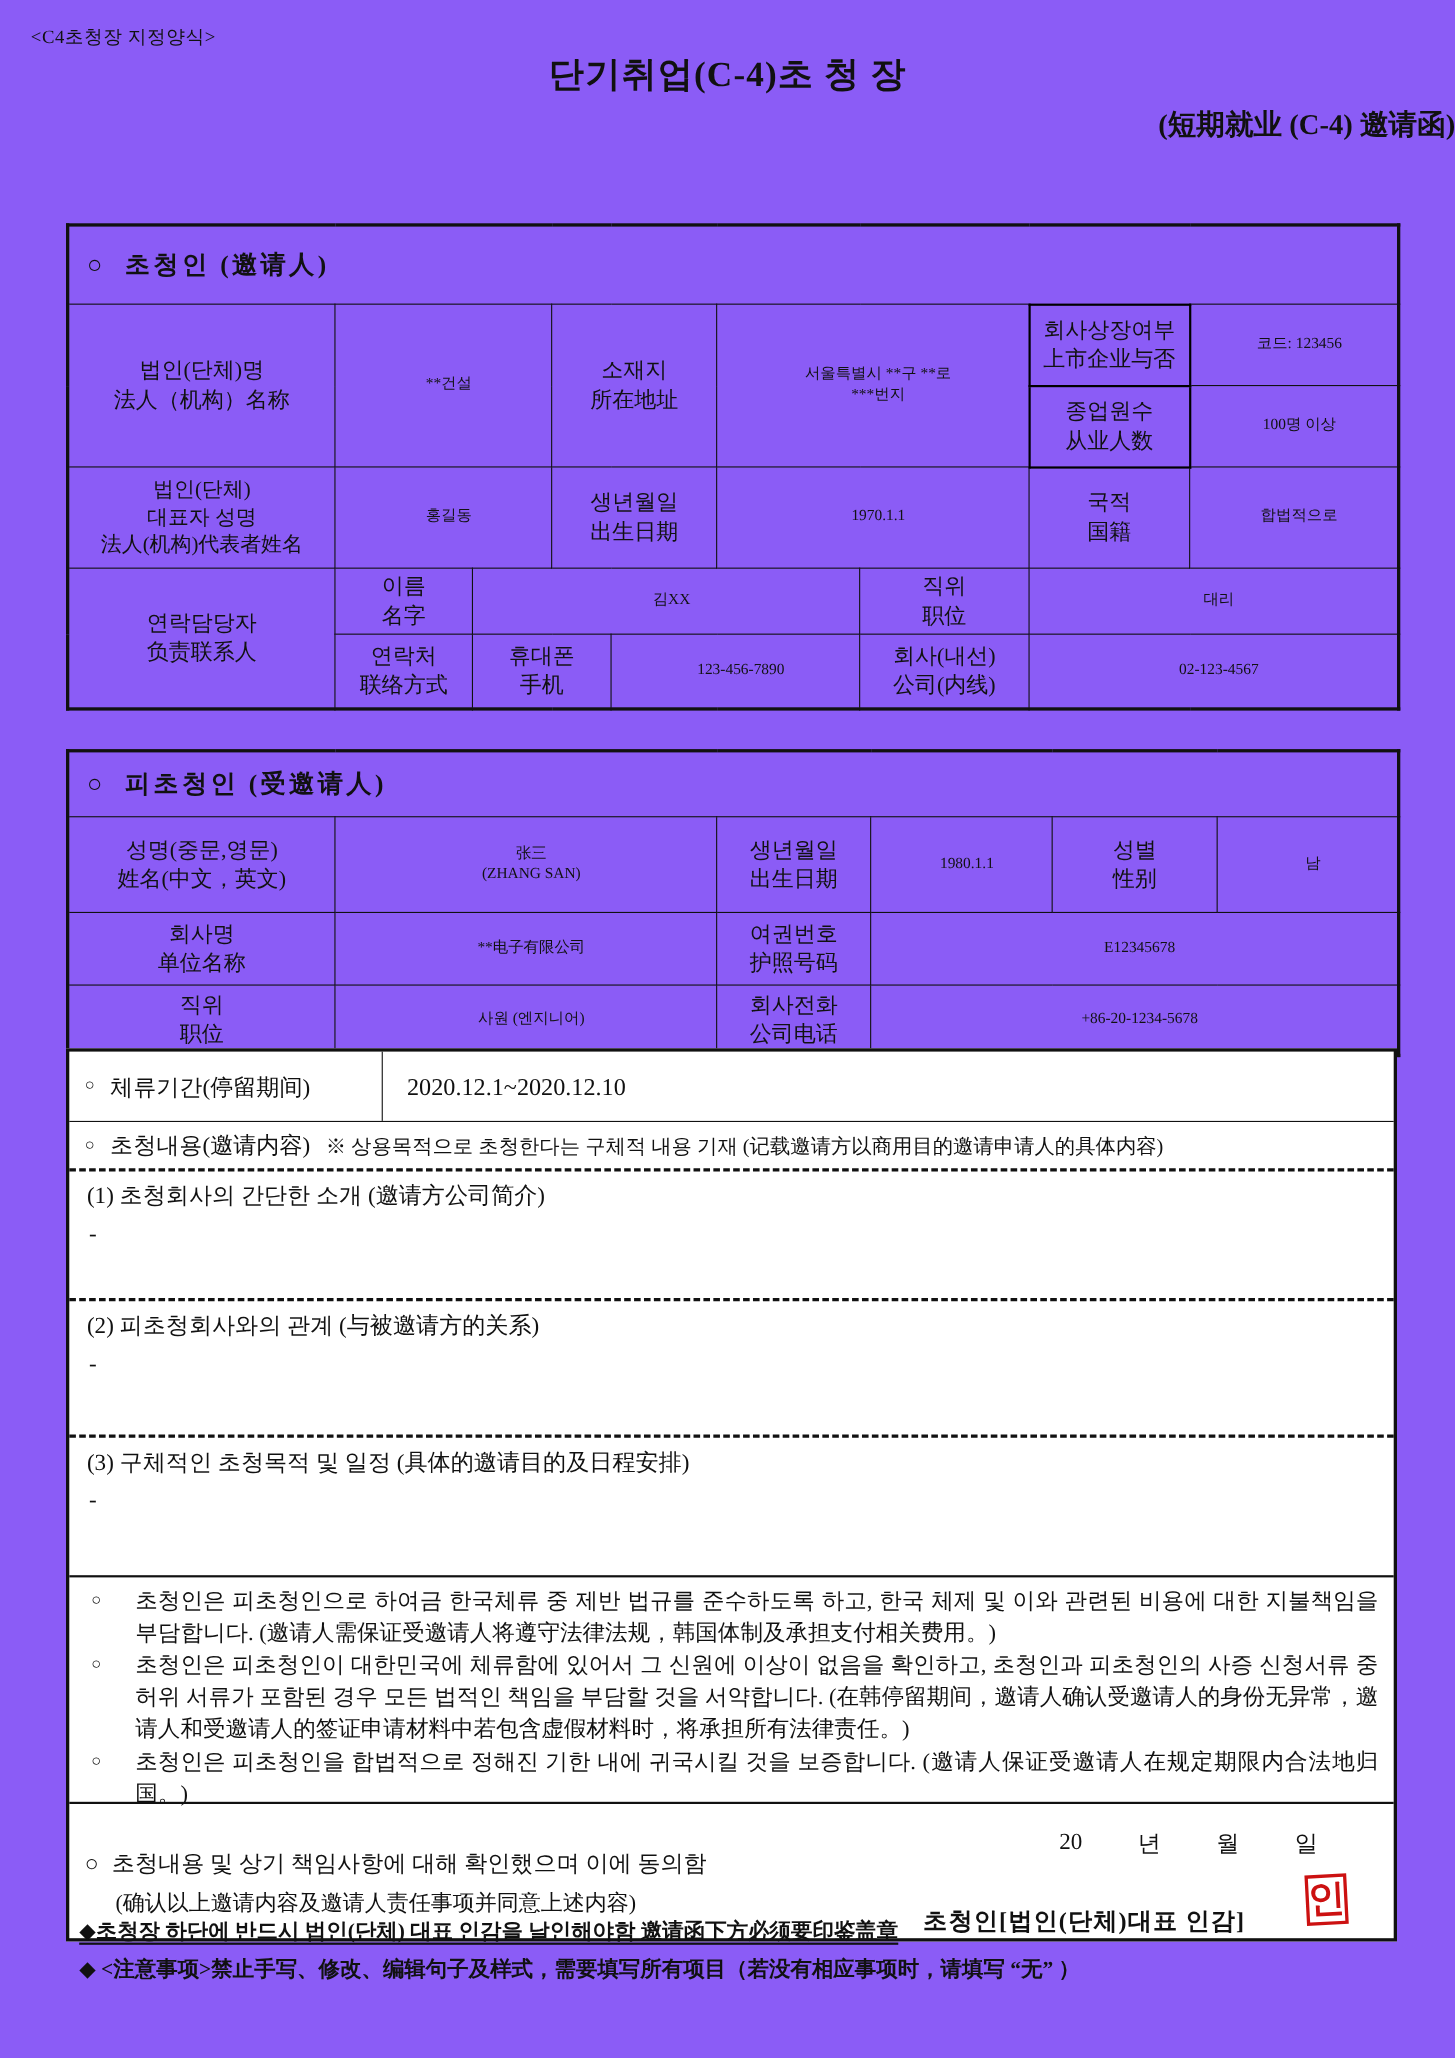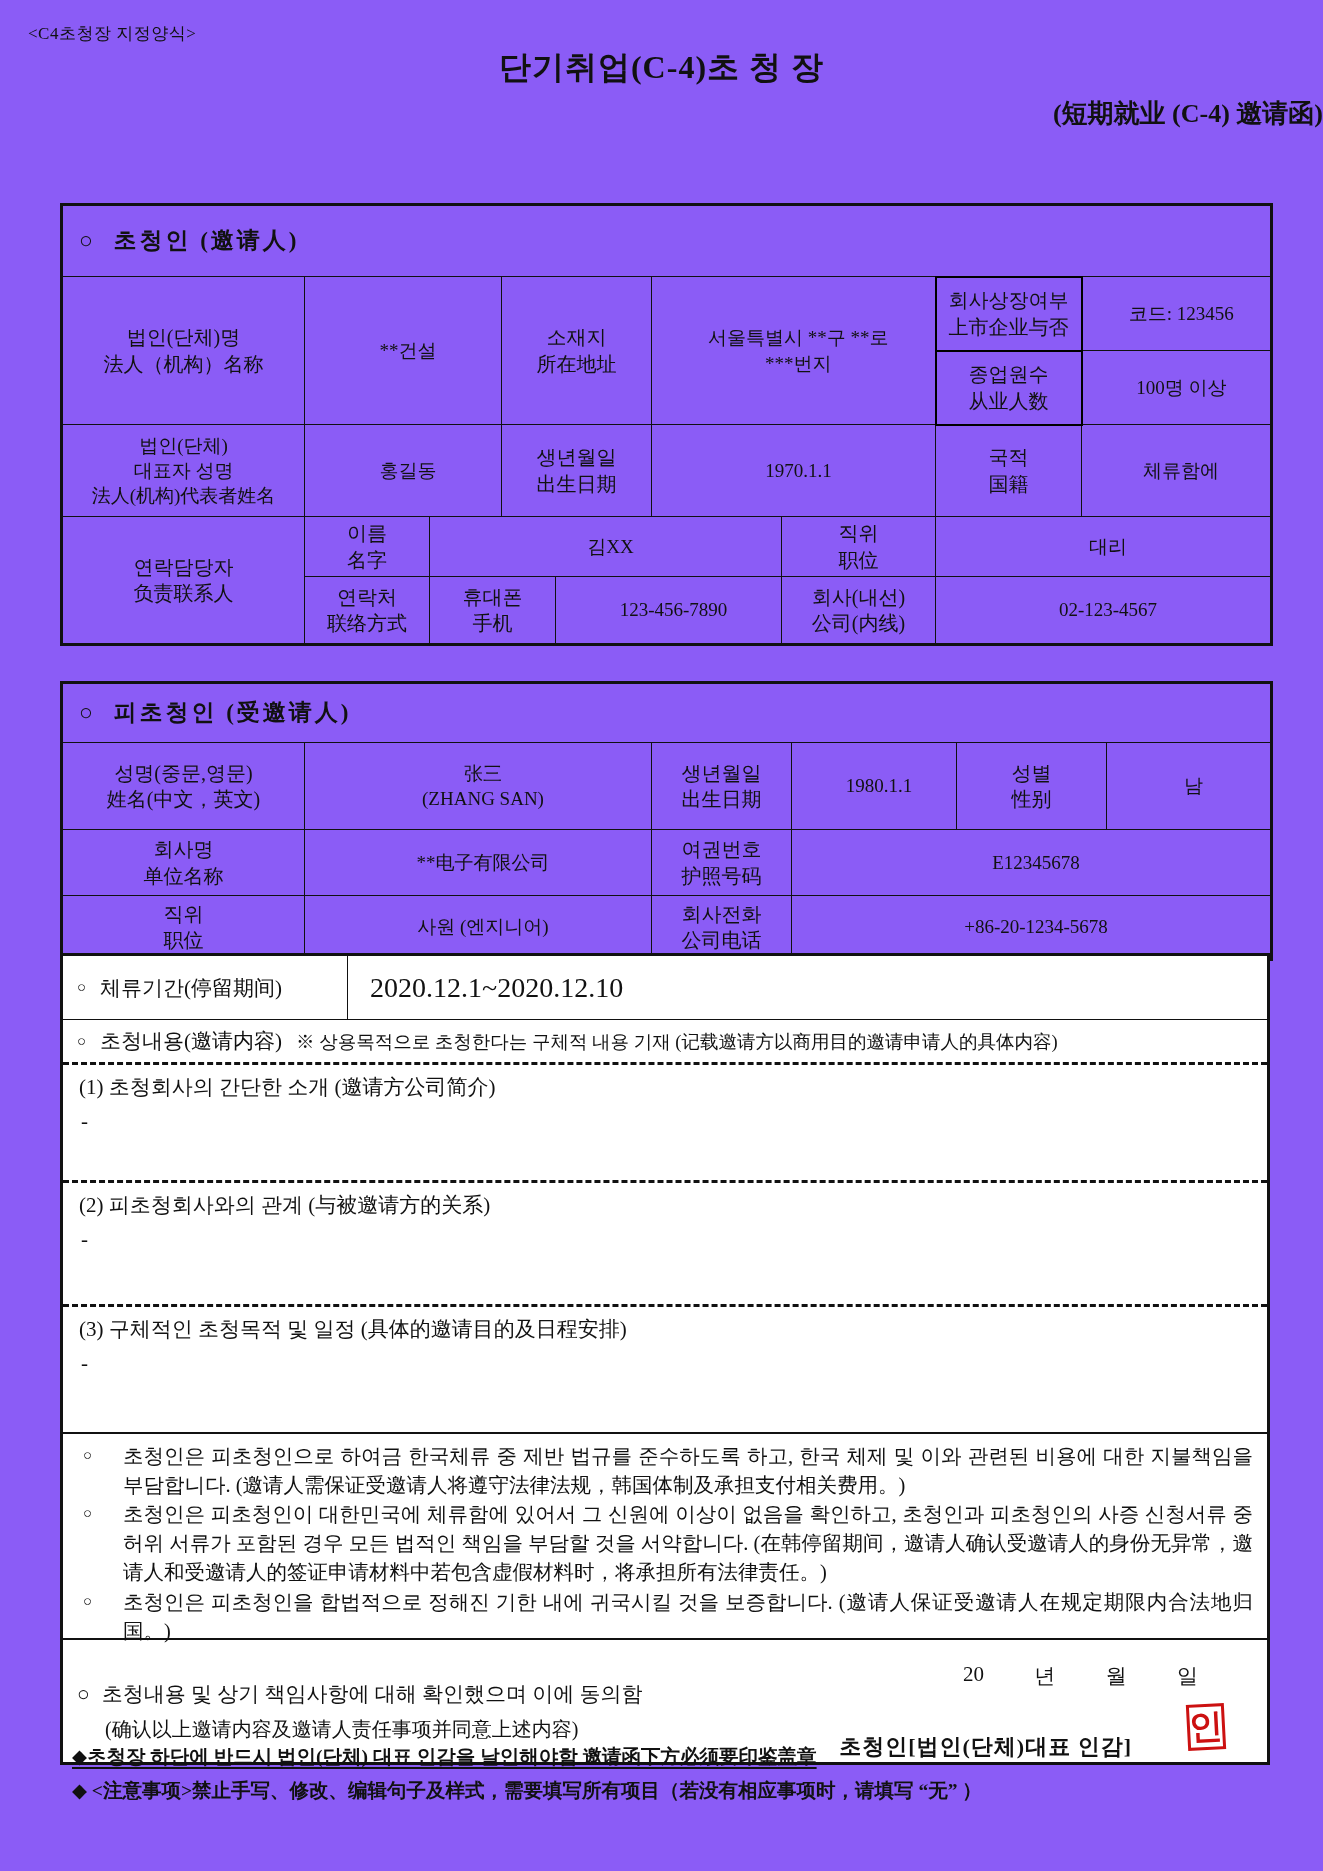--- a/index.html
+++ b/index.html
@@ -21,38 +21,38 @@
     text-align: center; vertical-align: middle;
     white-space: pre-line;
     font-size: 20px; line-height: 1.32; padding: 2px;
     overflow: hidden;
   }
   td.sec-head {
     text-align: left; font-size: 23px; font-weight: bold;
     letter-spacing: 3px; padding-left: 16px;
   }
   td.sm  { font-size: 19px; }
-  td.val { font-size: 19px; padding-left: 12px; }
+  td.val { font-size: 14px; padding-left: 12px; }
   td.bb  { border: 2.5px solid #000; }
 
   .t1 { position: absolute; left: 60px; top: 168px; width: 1210px; }
   .t2 { position: absolute; left: 60px; top: 646px; width: 1210px; }
 
   .note-emp {
     position: absolute; left: 70px; top: 611px;
     font-size: 20px; font-weight: bold;
     text-decoration: underline; text-decoration-thickness: 2px; text-underline-offset: 4px;
     letter-spacing: 0.5px;
   }
 
   
   .t3 { position: absolute; left: 60px; top: 953px; width: 1210px; height: 812px; border: 3px solid #111; display: flex; flex-direction: column; background: #fff; }
   .row-stay { height: 64px; display: flex; border-bottom: 1.5px solid #111; }
   .row-stay .lab { width: 285px; border-right: 1.5px solid #111; display: flex; align-items: center; padding-left: 14px; font-size: 21px; gap: 14px; }
-  .row-stay .valu { flex: 1; display: flex; align-items: center; padding-left: 22px; font-size: 28px; }
+  .row-stay .valu { flex: 1; display: flex; align-items: center; padding-left: 22px; font-size: 22px; }
   .row-chead { height: 42px; display: flex; align-items: center; padding-left: 14px; gap: 14px; }
   .row-chead .clabel { font-size: 21px; }
   .row-chead .cnote  { font-size: 18.5px; }
   .bullet  { font-size: 15px; }
   .item { border-top: 3px dashed #111; padding: 8px 16px 0 16px; }
   .item1 { height: 118px; } .item2 { height: 124px; } .item3 { height: 128px; }
   .item .ititle { font-size: 21px; }
   .item .ival   { font-size: 21px; margin-top: 8px; padding-left: 2px; }
   .pledges { border-top: 2px solid #111; height: 206px; padding: 8px 14px 0 14px; }
   .pledge { position: relative; padding-left: 46px; font-size: 20.5px; line-height: 1.42; text-align: justify; }
@@ -120,21 +120,21 @@
     <tr style="height:92px">
       <td class="sm">법인(단체)
 대표자 성명
 法人(机构)代表者姓名</td>
       <td colspan="2" class="val">홍길동</td>
       <td colspan="2">생년월일
 出生日期</td>
       <td colspan="2" class="val">1970.1.1</td>
       <td>국적
 国籍</td>
-      <td class="val">체류함에</td>
+      <td class="val">합법적으로</td>
     </tr>
     <tr style="height:60px">
       <td rowspan="2">연락담당자
 负责联系人</td>
       <td>이름
 名字</td>
       <td colspan="4" class="val">김XX</td>
       <td>직위
 职位</td>
       <td colspan="2" class="val">대리</td>

